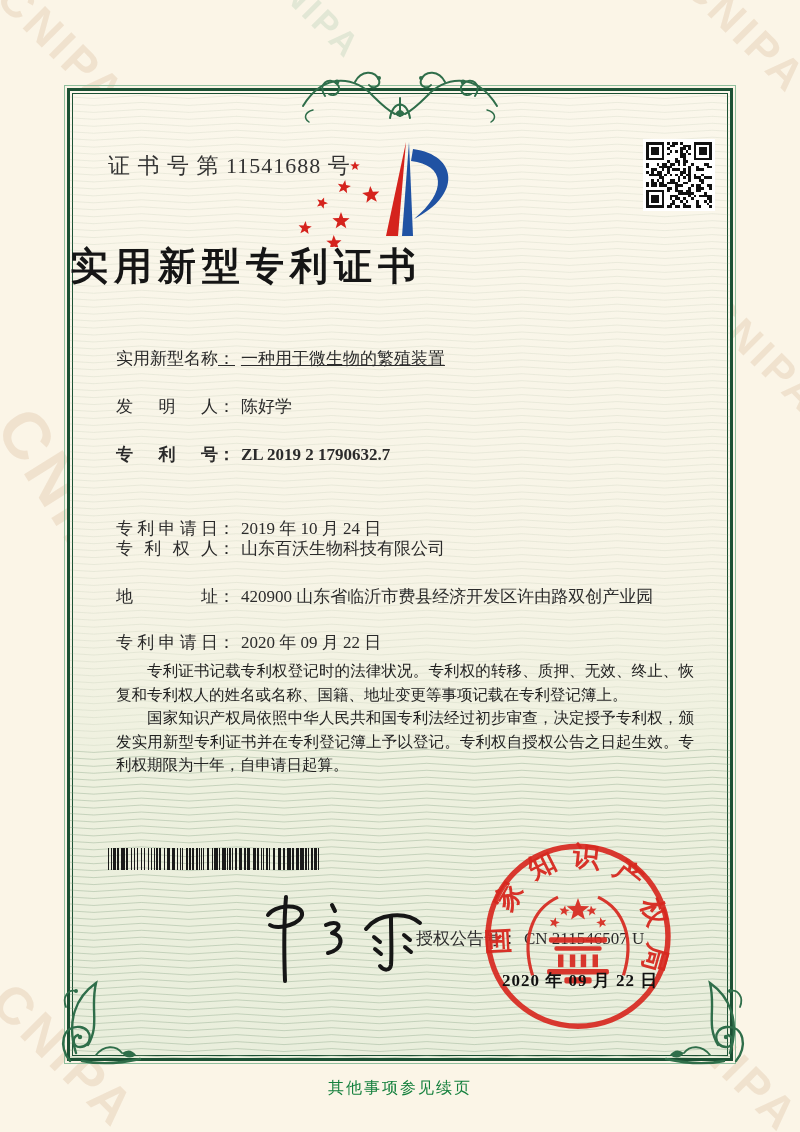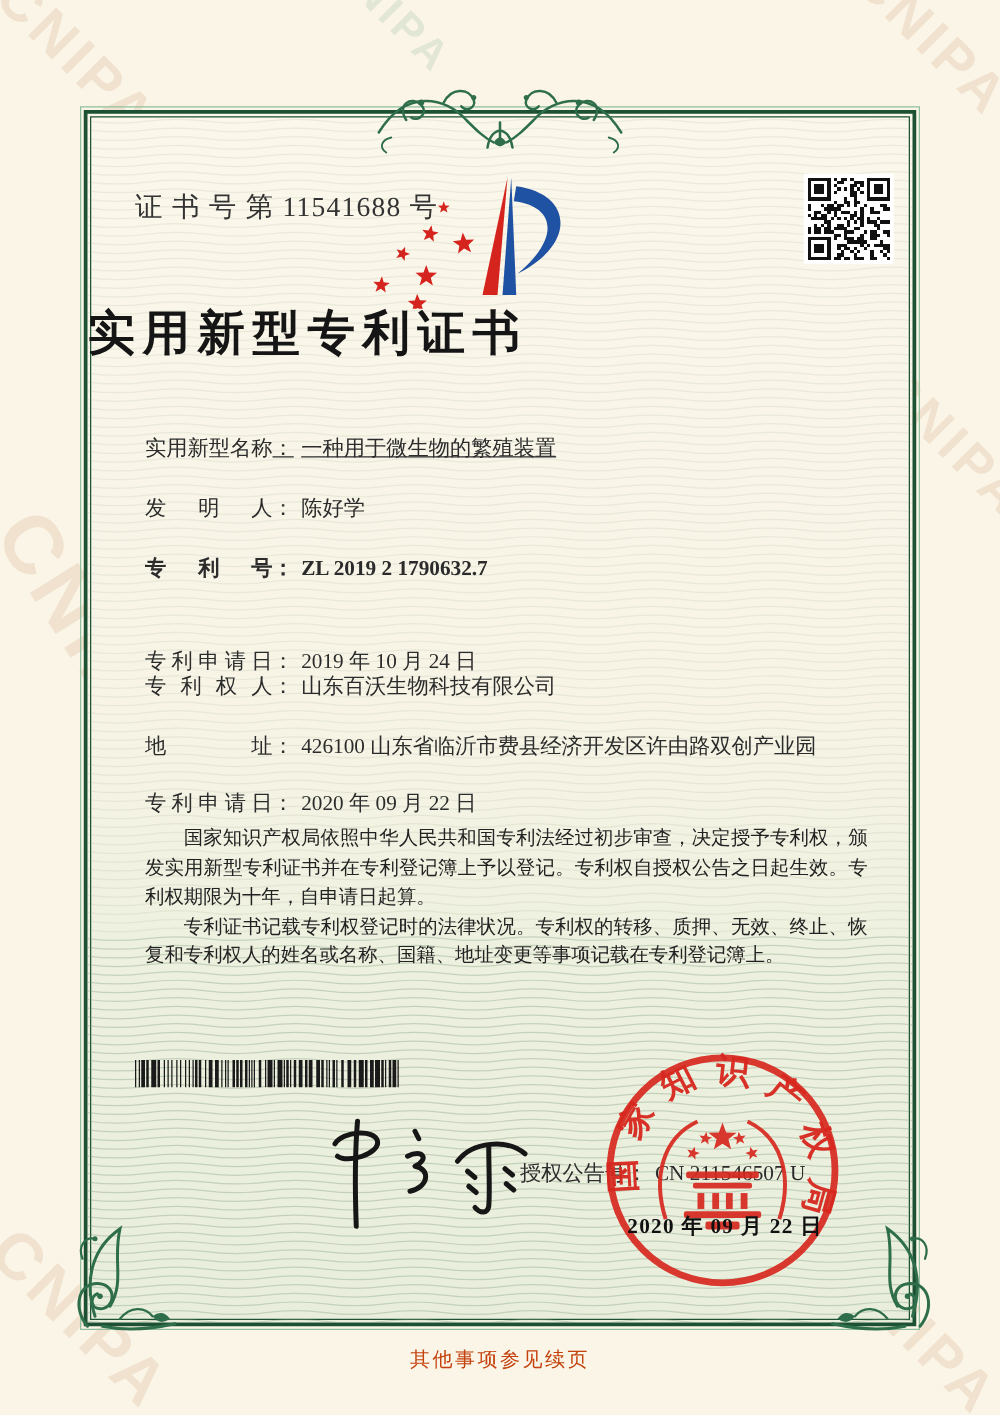--- a/index.html
+++ b/index.html
@@ -27,21 +27,21 @@
   .paras p{margin:0;text-indent:2em;}
   .barcode{position:absolute;left:38px;top:757px;}
   .officer{position:absolute;left:46px;top:818px;font-size:17px;letter-spacing:2px;color:#222;}
   .officer div{margin-bottom:14px;}
   .sig{position:absolute;left:158px;top:800px;}
   .seal{position:absolute;left:408px;top:748px;}
   .sealdate{position:absolute;left:425px;top:878px;width:170px;text-align:center;
             font-size:17px;font-weight:bold;color:#111;letter-spacing:1px;}
   .pageno{position:absolute;left:0;top:938px;width:100%;text-align:center;font-size:14px;color:#333;}
   .cont{position:absolute;left:0;top:1078px;width:100%;text-align:center;font-size:16px;
-        letter-spacing:2px;color:#c2410c;}
+        letter-spacing:2px;color:#15803d;}
   .orn{position:absolute;pointer-events:none;}
   svg text{font-family:"Liberation Serif","DejaVu Serif",serif;}
 </style>
 </head>
 <body>
 
 <div class="wm" style="left:-18px;top:18px;font-size:46px;">CNIPA</div>
 <div class="wm" style="left:668px;top:6px;font-size:44px;">CNIPA</div>
 <div class="wm" style="left:-38px;top:470px;font-size:66px;transform:rotate(58deg);">CNIPA</div>
 <div class="wm" style="left:688px;top:330px;font-size:42px;">CNIPA</div>
@@ -444,33 +444,33 @@
     <div class="frow" style="top:108px;font-weight:bold;">
       <span class="flabel">专利号</span><span class="fcolon">：</span><span>ZL 2019 2 1790632.7</span>
     </div>
     <div class="frow" style="top:154px;margin-top:28px;">
       <span class="flabel">专利申请日</span><span class="fcolon">：</span><span>2019 年 10 月 24 日</span>
     </div>
     <div class="frow" style="top:202px;">
       <span class="flabel">专利权人</span><span class="fcolon">：</span><span>山东百沃生物科技有限公司</span>
     </div>
     <div class="frow" style="top:250px;">
-      <span class="flabel">地址</span><span class="fcolon">：</span><span>426100 山东省临沂市费县经济开发区许由路双创产业园</span>
+      <span class="flabel">地址</span><span class="fcolon">：</span><span>420900 山东省临沂市费县经济开发区许由路双创产业园</span>
     </div>
     <div class="frow" style="top:296px;">
       <span class="flabel">专利申请日</span><span class="fcolon">：</span><span>2020 年 09 月 22 日</span>
       <span class="grantno" style="top:296px;left:300px;position:absolute;">
         <span class="flabel" style="width:5em;">授权公告号</span><span class="fcolon">：</span><span>CN 211546507 U</span>
       </span>
     </div>
   </div>
 
   <div class="paras">
+    <p>专利证书记载专利权登记时的法律状况。专利权的转移、质押、无效、终止、恢复和专利权人的姓名或名称、国籍、地址变更等事项记载在专利登记簿上。</p>
     <p>国家知识产权局依照中华人民共和国专利法经过初步审查，决定授予专利权，颁发实用新型专利证书并在专利登记簿上予以登记。专利权自授权公告之日起生效。专利权期限为十年，自申请日起算。</p>
-    <p>专利证书记载专利权登记时的法律状况。专利权的转移、质押、无效、终止、恢复和专利权人的姓名或名称、国籍、地址变更等事项记载在专利登记簿上。</p>
   </div>
 
   <svg class="barcode" width="215" height="22" viewBox="0 0 215 22">
       <rect x="0" y="0" width="1" height="22" fill="#1a1a1a"></rect>
       <rect x="3" y="0" width="1" height="22" fill="#1a1a1a"></rect>
       <rect x="5" y="0" width="3" height="22" fill="#1a1a1a"></rect>
       <rect x="9" y="0" width="2" height="22" fill="#1a1a1a"></rect>
       <rect x="13" y="0" width="4" height="22" fill="#1a1a1a"></rect>
       <rect x="18" y="0" width="2" height="22" fill="#1a1a1a"></rect>
       <rect x="23" y="0" width="1" height="22" fill="#1a1a1a"></rect>

